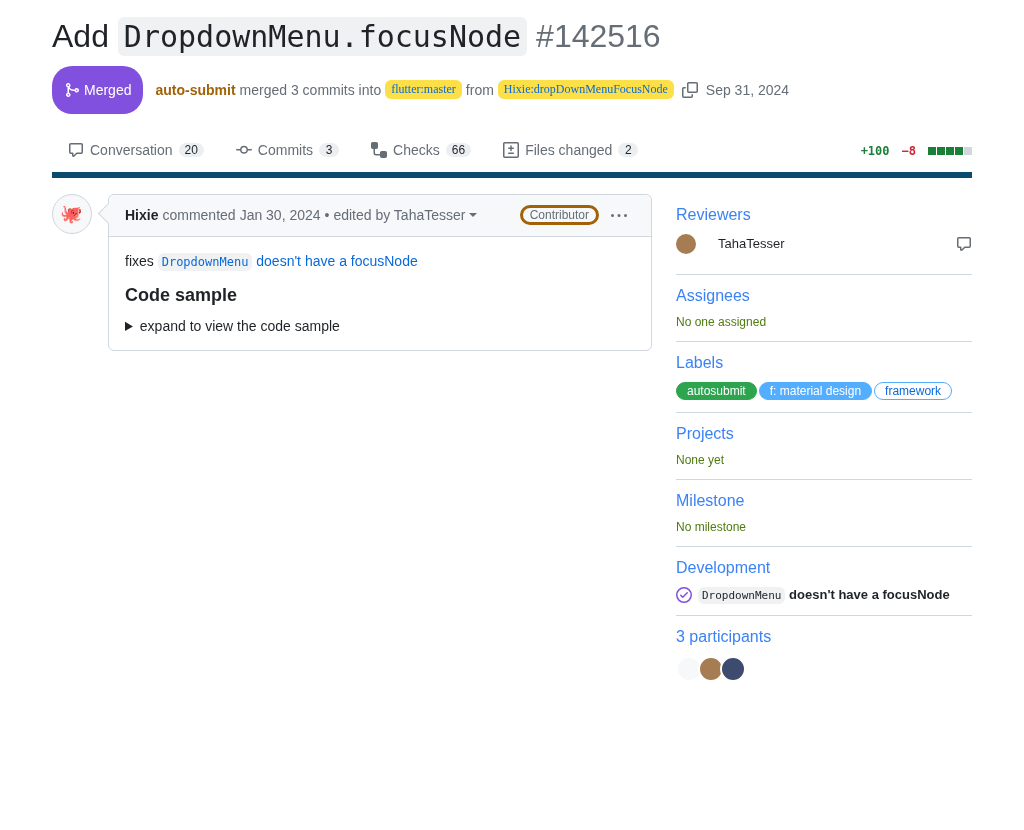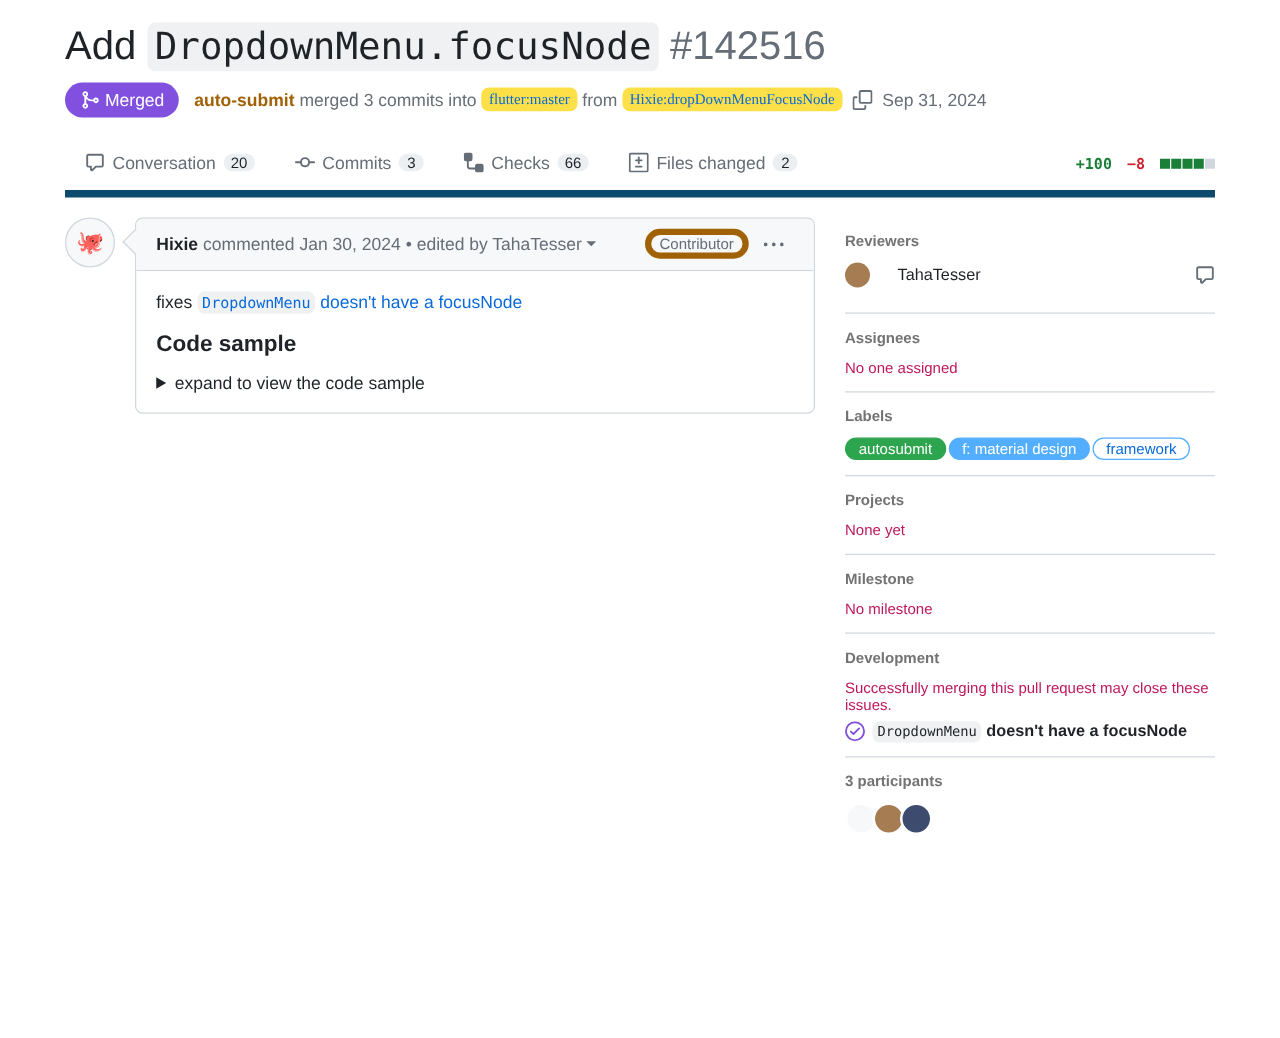--- a/index.html
+++ b/index.html
@@ -1,56 +1,56 @@
 <!DOCTYPE html>
 <html><head>
 <meta charset="utf-8">
 <style>
 * { box-sizing: border-box; margin: 0; padding: 0; }
 body { font-family: -apple-system, BlinkMacSystemFont, "Segoe UI", Helvetica, Arial, sans-serif; font-size: 14px; color: #1f2328; background: #fff; }
 .container { max-width: 980px; margin: 0 auto; padding: 16px 30px; }
 .pr-title { font-size: 32px; font-weight: 400; margin-bottom: 8px; line-height: 1.3; }
 .pr-title-code { font-family: ui-monospace, SFMono-Regular, Menlo, monospace; background: #eff1f3; border-radius: 6px; padding: 2px 6px; font-size: 30px; }
 .pr-number { color: #656d76; font-weight: 300; }
-.state-badge { display: inline-flex; align-items: center; gap: 4px; background: #8250df; color: #fff; border-radius: 20px; padding: 6px 12px; font-size: 14px; font-weight: 500; margin-right: 8px; }
+.state-badge { display: inline-flex; align-items: center; gap: 4px; background: #8250df; color: #fff; border-radius: 20px; padding: 16px 12px; font-size: 14px; font-weight: 500; margin-right: 8px; }
 .meta-line { display: flex; align-items: center; flex-wrap: wrap; gap: 4px; color: #656d76; margin-bottom: 16px; }
 .meta-line .author { font-weight: 600; color: #a16207; }
 .branch-label { font-family: Liberation Serif, serif; font-size: 12px; background: #fde047; color: #0969da; border-radius: 6px; padding: 2px 6px; }
 .copy-icon { color: #656d76; padding: 0 4px; }
 .tabnav { border-bottom: 6px solid #0c4a6e; display: flex; align-items: center; margin-bottom: 16px; }
 .tabnav-tab { display: inline-flex; align-items: center; gap: 6px; padding: 12px 16px; color: #656d76; text-decoration: none; border-bottom: 2px solid transparent; font-size: 14px; }
 .tabnav-tab .count { background: #d0d7de66; border-radius: 20px; padding: 0 6px; font-size: 12px; color: #1f2328; min-width: 20px; text-align: center; }
 .tabnav-diff { margin-left: auto; font-family: ui-monospace, SFMono-Regular, Menlo, monospace; font-size: 12px; display: flex; align-items: center; gap: 12px; }
 .diff-bar { display: inline-flex; gap: 1px; }
 .diff-bar span { width: 8px; height: 8px; display: inline-block; }
 .main-layout { display: flex; gap: 24px; }
 .left-col { flex: 1; min-width: 0; }
 .right-col { width: 296px; flex-shrink: 0; }
 .timeline-item { display: flex; gap: 16px; }
 .avatar { width: 40px; height: 40px; border-radius: 50%; background: #f6f8fa; border: 1px solid #d0d7de; flex-shrink: 0; display:flex;align-items:center;justify-content:center;font-size:18px; }
 .comment-box { flex: 1; border: 1px solid #d0d7de; border-radius: 6px; position: relative; }
 .comment-box::before { content: ""; position: absolute; left: -8px; top: 11px; width: 14px; height: 14px; background: #f6f8fa; border-left: 1px solid #d0d7de; border-bottom: 1px solid #d0d7de; transform: rotate(45deg); }
 .comment-header { background: #f6f8fa; padding: 8px 16px; border-bottom: 1px solid #d0d7de; border-radius: 6px 6px 0 0; display: flex; align-items: center; gap: 4px; color: #656d76; font-size: 14px; }
 .comment-header .author { font-weight: 600; color: #1f2328; }
-.contributor-badge { border: 5px solid #a16207; border-radius: 20px; padding: 0 7px; font-size: 12px; color: #656d76; margin-left: auto; }
+.contributor-badge { border: 3px solid #a16207; border-radius: 20px; padding: 0 7px; font-size: 12px; color: #656d76; margin-left: auto; }
 .kebab { color: #656d76; padding: 4px 8px; cursor: pointer; }
 .comment-body { padding: 16px; font-size: 14px; }
 .comment-body p { margin-bottom: 16px; }
 .comment-body a { color: #0969da; text-decoration: none; }
 .comment-body code { font-family: ui-monospace, SFMono-Regular, Menlo, monospace; font-size: 12px; background: #eff1f3; border-radius: 6px; padding: 2px 4px; }
 .comment-body h3 { font-size: 18px; font-weight: 600; margin-bottom: 12px; }
 .comment-body details { color: #1f2328; }
 .comment-body summary { cursor: pointer; }
 .sidebar-section { padding: 12px 0; border-bottom: 1px solid #d0d7de; font-size: 12px; }
 .sidebar-section:last-child { border-bottom: none; }
-.sidebar-heading { font-weight: 700; color: #737373; margin-bottom: 10px; font-size: 12px; }
+.sidebar-heading { font-weight: 400; color: #3b82f6; margin-bottom: 10px; font-size: 16px; }
 .reviewer-row { display: flex; align-items: center; gap: 22px; margin-bottom: 8px; font-size: 13px; }
 .reviewer-row .mini-avatar { width: 20px; height: 20px; border-radius: 50%; background: #ddd; flex-shrink: 0; }
 .reviewer-row .status-icon { margin-left: auto; }
-.sidebar-text { color: #be185d; font-size: 12px; }
+.sidebar-text { color: #4d7c0f; font-size: 12px; }
 .label-pill { display: inline-block; border-radius: 20px; padding: 1px 10px; font-size: 12px; border: 1px solid transparent; margin-right: 2px; }
 .issue-link { display: flex; align-items: flex-start; gap: 6px; font-weight: 600; font-size: 13px; margin-top: 6px; }
 .issue-link code { font-family: ui-monospace, SFMono-Regular, Menlo, monospace; font-size: 11px; background: #eff1f3; border-radius: 6px; padding: 2px 4px; font-weight: normal; }
 .participants-row { display: flex; gap: -4px; margin-top: 6px; }
 .participants-row .p-avatar { width: 26px; height: 26px; border-radius: 50%; background: #ddd; border: 2px solid #fff; margin-left: -4px; }
 .participants-row .p-avatar:first-child { margin-left: 0; }
 svg { vertical-align: middle; }
 </style>
 </head>
 <body>
@@ -187,21 +187,20 @@
         <div class="sidebar-text">None yet</div>
       </div>
 
       <div class="sidebar-section">
         <div class="sidebar-heading">Milestone</div>
         <div class="sidebar-text">No milestone</div>
       </div>
 
       <div class="sidebar-section">
         <div class="sidebar-heading">Development</div>
-        <div class="sidebar-text">Successfully merging this pull request may close these issues.</div>
         <div class="issue-link">
           <svg width="16" height="16" viewBox="0 0 16 16" fill="#8250df">
               <path d="M8 0a8 8 0 1 1 0 16A8 8 0 0 1 8 0ZM1.5 8a6.5 6.5 0 1 0 13 0 6.5 6.5 0 0 0-13 0Zm10.28-1.72-4.5 4.5a.75.75 0 0 1-1.06 0l-2-2a.75.75 0 1 1 1.06-1.06l1.47 1.47 3.97-3.97a.75.75 0 1 1 1.06 1.06Z"></path>
             </svg>
           <span><code>DropdownMenu</code><span> doesn't have a focusNode</span></span>
         </div>
       </div>
 
       <div class="sidebar-section">
         <div class="sidebar-heading">3 participants</div>

